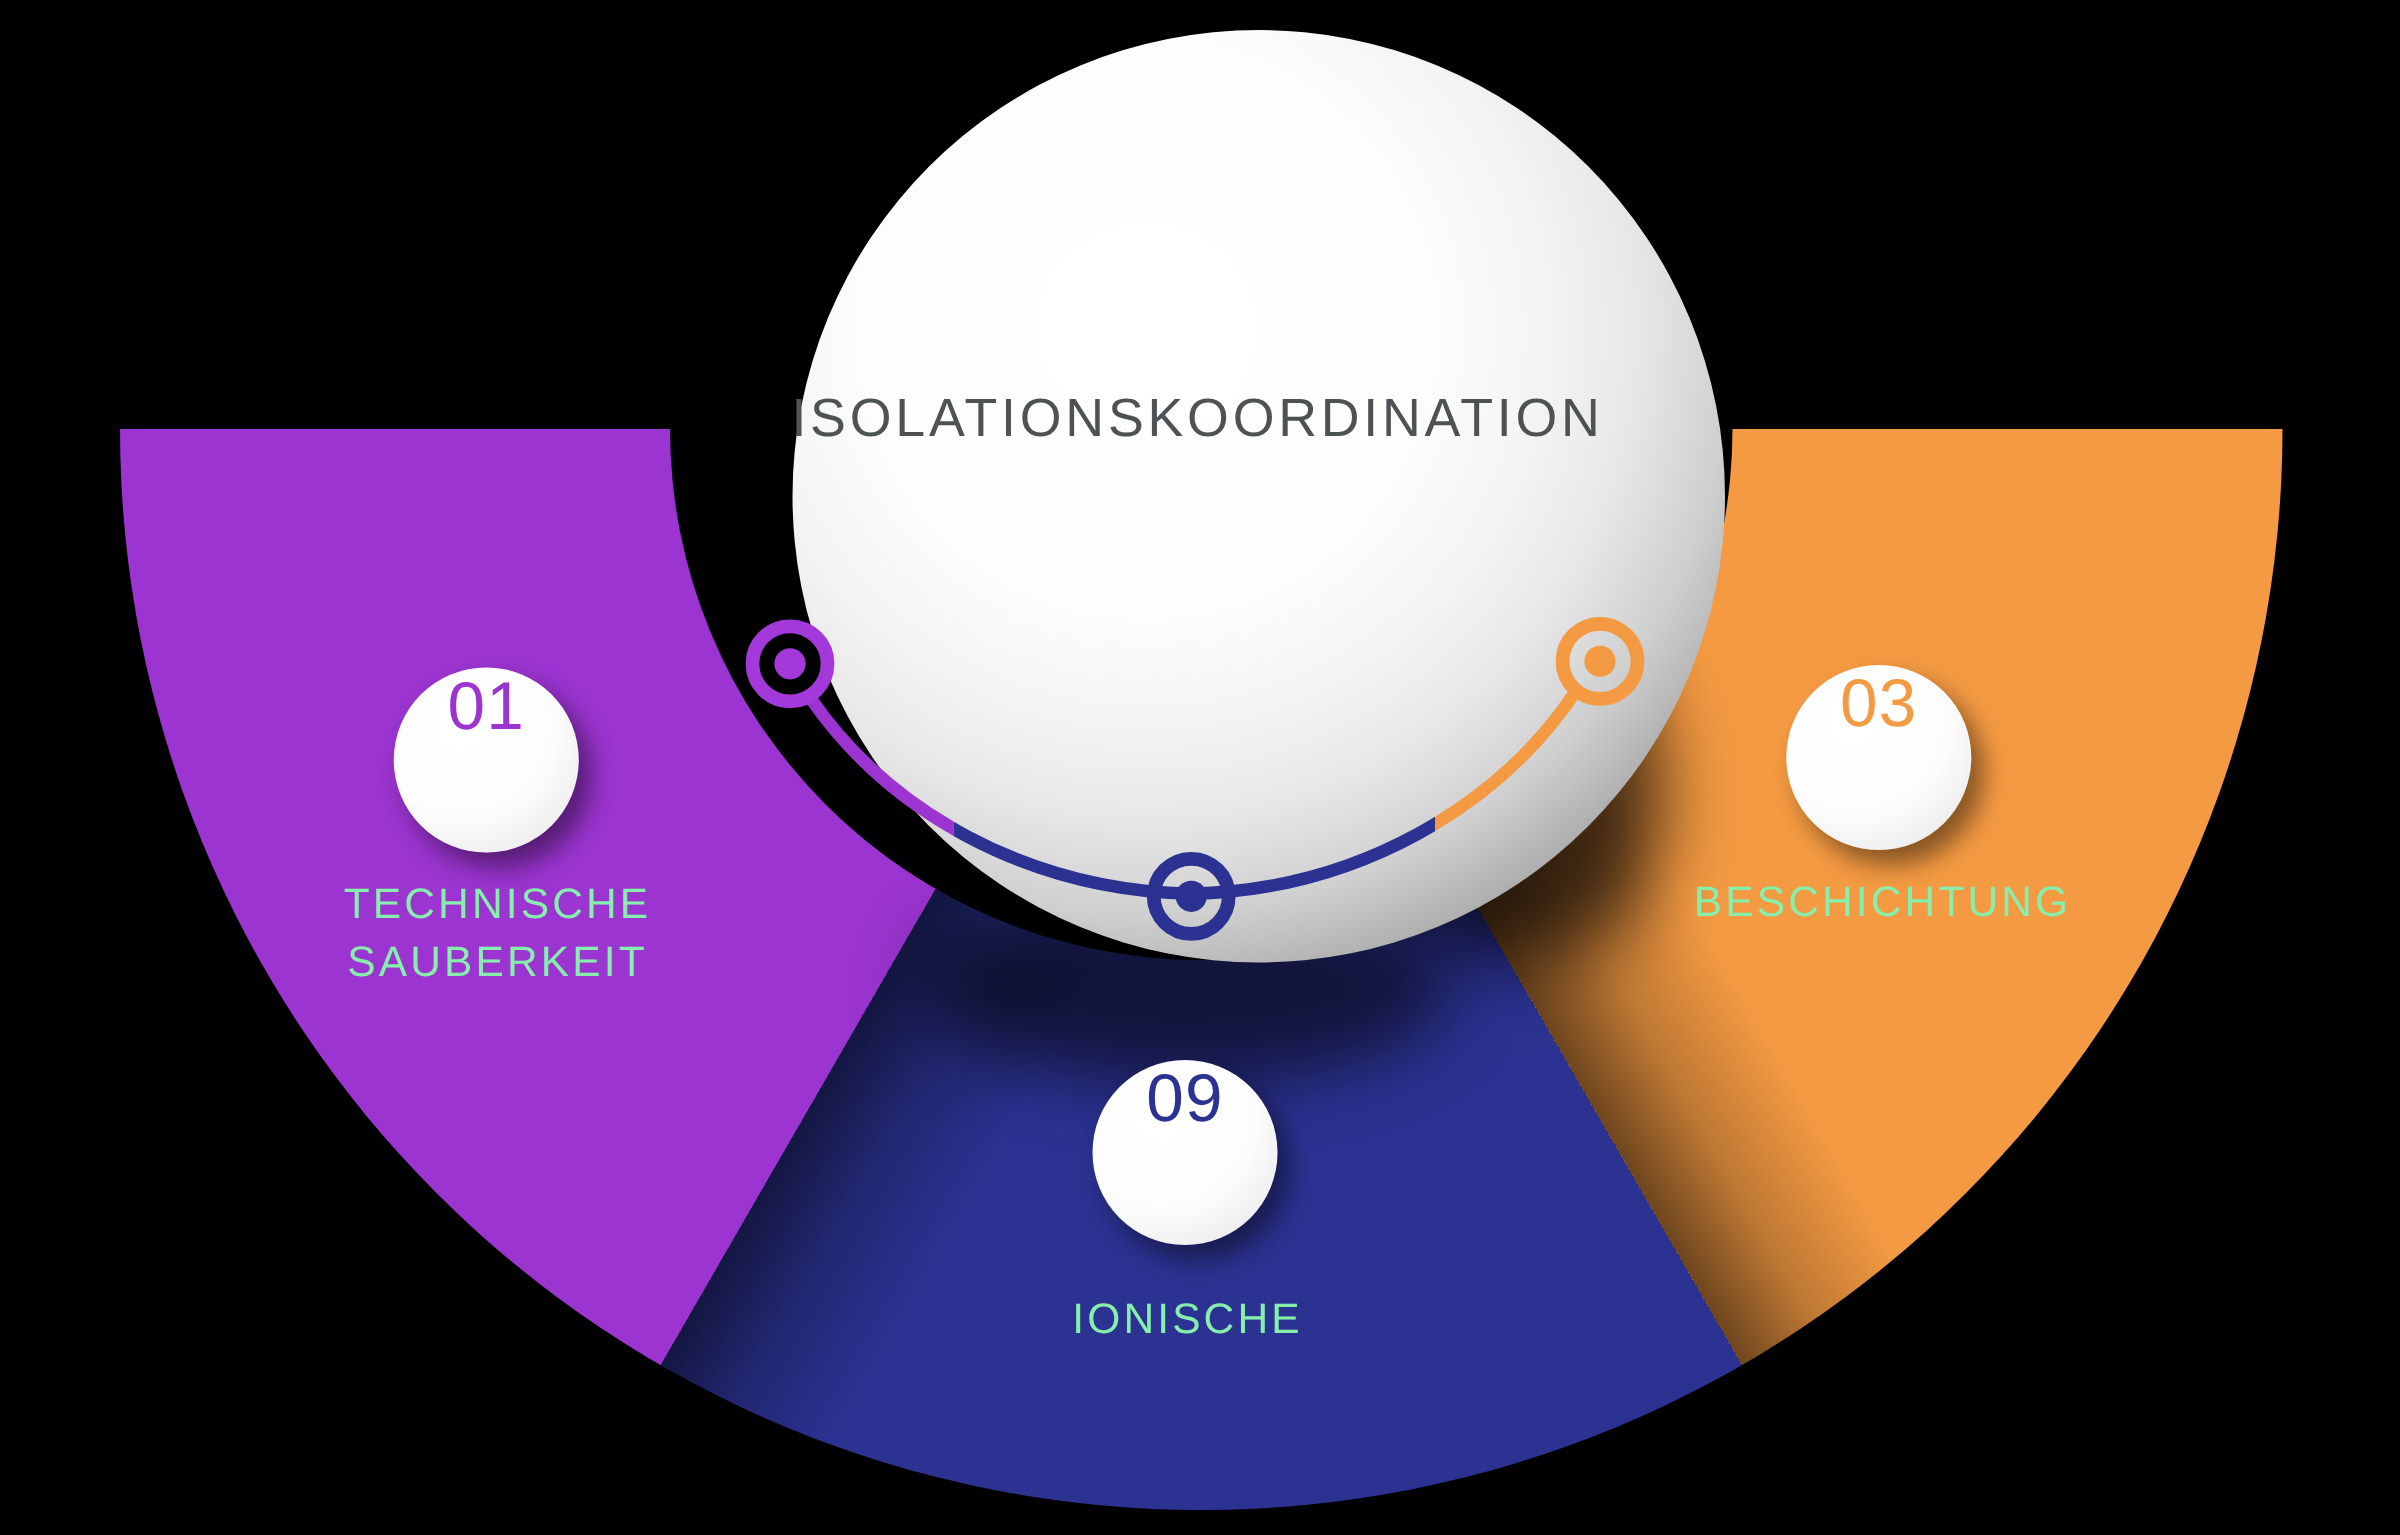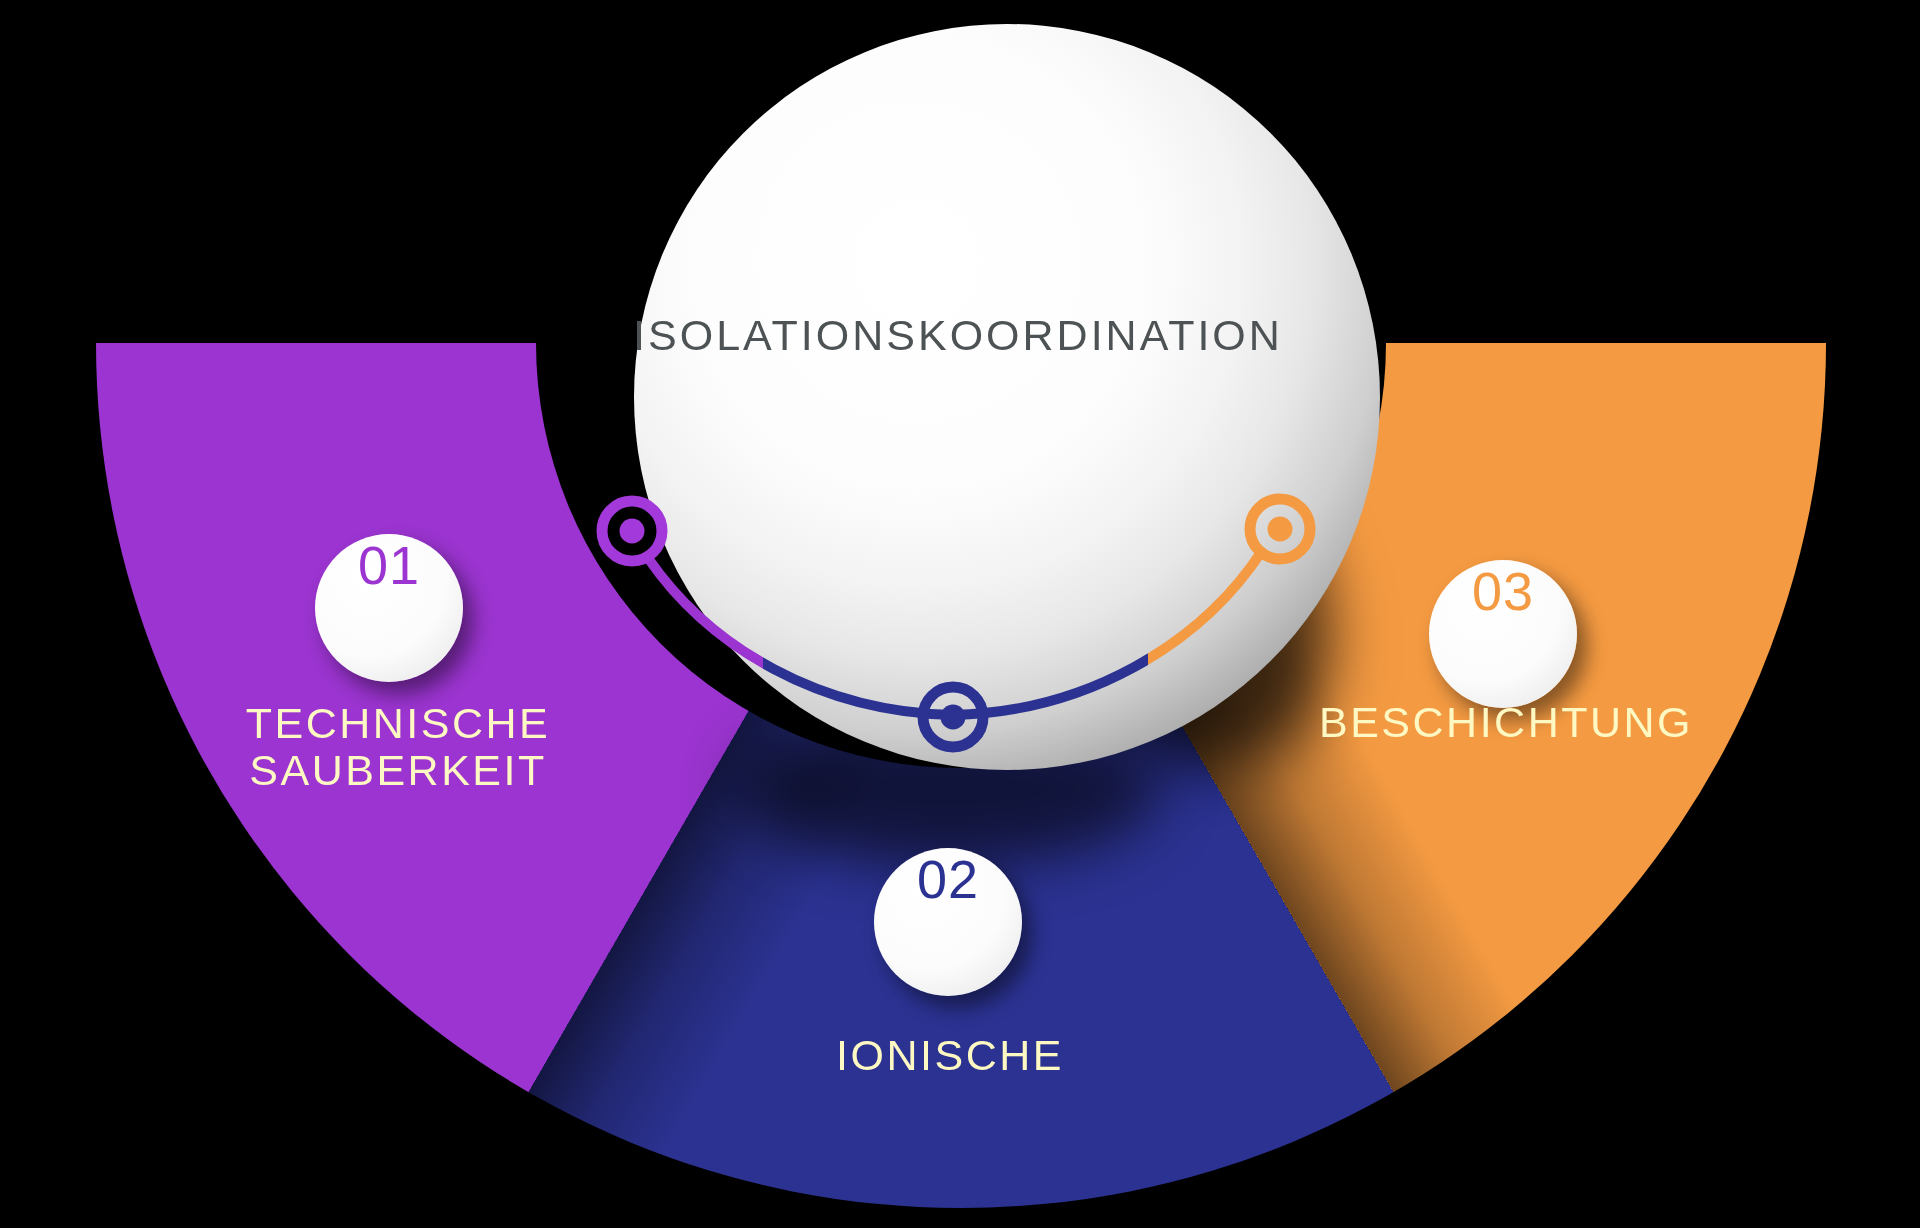--- a/index.html
+++ b/index.html
@@ -44,25 +44,25 @@
   
   .badge{
     position:absolute;width:148px;height:148px;border-radius:50%;
     background:radial-gradient(circle at 36% 30%, #ffffff 0%, #fcfcfc 55%, #efefef 78%, #e2e2e2 100%);
     box-shadow:10px 12px 20px rgba(0,0,0,0.45);
     display:flex;align-items:flex-start;justify-content:center;
     font-size:54px;letter-spacing:1px;
   }
   .badge-01{left:315px;top:534px;color:#9b34d0;}
   .badge-02{left:874px;top:848px;color:#2b3291;}
-  .badge-03{left:1429px;top:560px;color:#f49a42;}
+  .badge-03{left:1429px;top:532px;color:#f49a42;}
   
   .seg-label{
-    position:absolute;transform:translateX(-50%);text-align:center;color:#fef9c3;
-    font-size:43px;line-height:47px;letter-spacing:2.5px;white-space:nowrap;
+    position:absolute;transform:translateX(-50%);text-align:center;color:#86efac;
+    font-size:34px;line-height:47px;letter-spacing:2.5px;white-space:nowrap;
   }
   .label-01{left:398px;top:700px;}
   .label-02{left:950px;top:1032px;}
   .label-03{left:1506px;top:699px;text-align:center;}
 </style>
 </head>
 <body>
 
 <div class="canvas">
 
@@ -107,21 +107,21 @@
     <g>
       <circle cx="1280" cy="529" r="30" fill="none" stroke="#f49a42" stroke-width="11"></circle>
       <circle cx="1280" cy="529" r="12.5" fill="#f49a42"></circle>
     </g>
   </svg>
 
   <div class="badge badge-01">
     <span>01</span>
   </div>
   <div class="badge badge-02">
-    <span>02</span>
+    <span>09</span>
   </div>
   <div class="badge badge-03">
     <span>03</span>
   </div>
 
   <div class="seg-label label-01">
     <div>TECHNISCHE</div>
     <div>SAUBERKEIT</div>
   </div>
   <div class="seg-label label-02">

